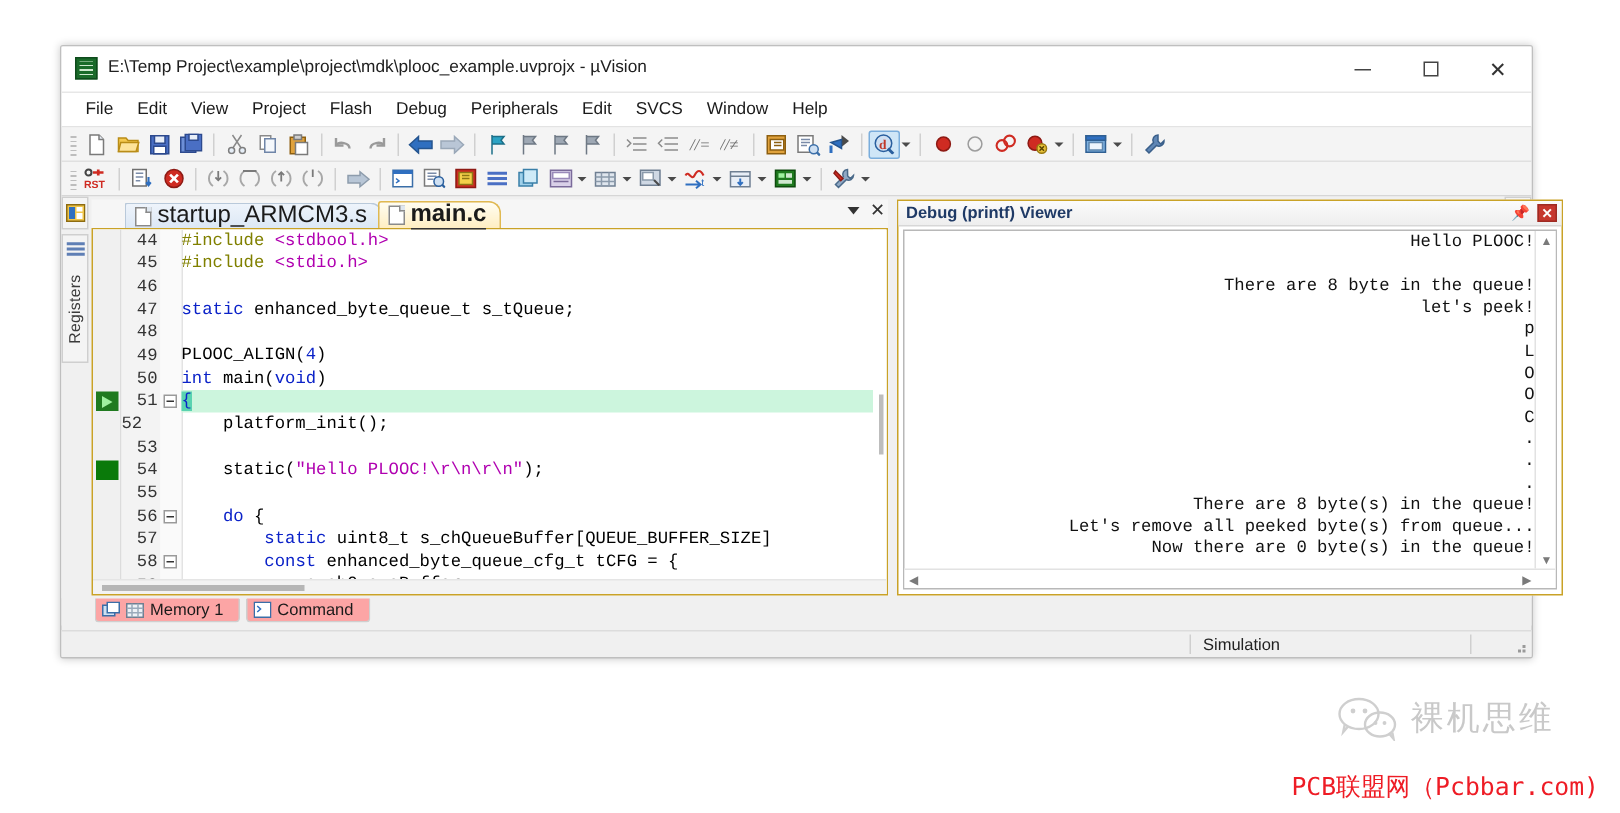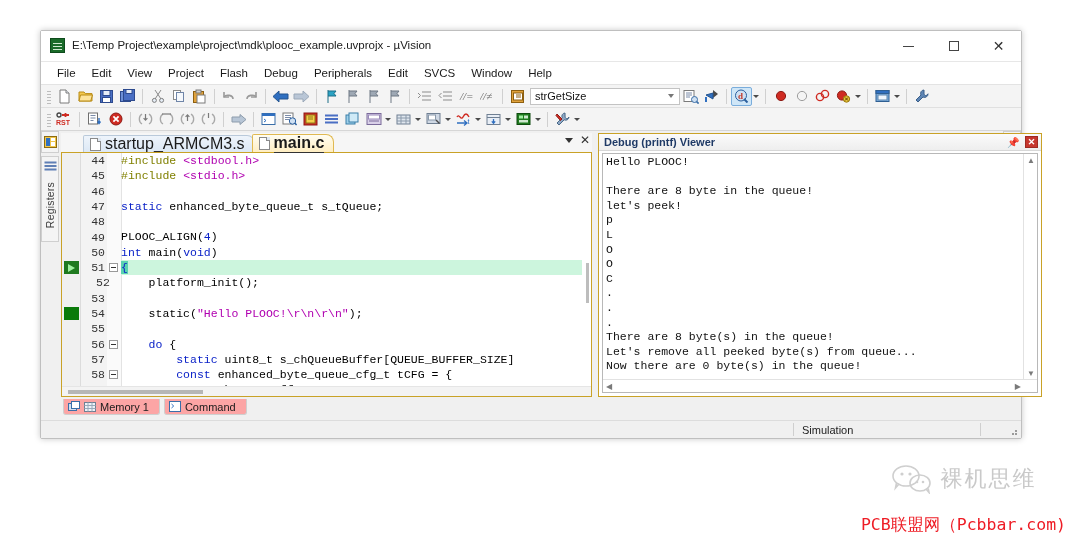--- a/index.html
+++ b/index.html
@@ -108,21 +108,21 @@
   .dbg{position:absolute;left:557px;top:2px;width:444px;height:264px;
        border:1px solid #c9a227;box-sizing:border-box;background:#fff;}
   .dbg-title{height:16px;background:linear-gradient(180deg,#fbfbfb,#eeeeee);border-bottom:1px solid #d7d7d7;
              display:flex;align-items:center;padding-left:5px;font-size:11px;font-weight:bold;color:#1f3a66;}
   .dbg-title .sp{flex:1;}
   .pin{font-size:10px;color:#444;margin-right:5px;transform:rotate(0deg);}
   .closebtn{width:13px;height:12px;background:#c6372e;color:#fff;font-size:9px;display:flex;
             align-items:center;justify-content:center;margin-right:3px;border:1px solid #9e2b23;box-sizing:border-box;}
   .dbg-body{position:absolute;left:3px;top:19px;right:3px;bottom:3px;border:1px solid #b8b8b8;background:#fff;}
   .dbg-text{position:absolute;left:3px;top:1px;right:14px;bottom:12px;overflow:hidden;
-            font-family:"Liberation Mono",monospace;font-size:11.5px;line-height:14.6px;color:#111;white-space:pre;}
+            font-family:"Liberation Mono",monospace;font-size:11.5px;line-height:14.6px;color:#111;white-space:pre;text-align:right;}
   .dbg-vbar{position:absolute;right:0;top:0;width:13px;bottom:12px;background:#fff;border-left:1px solid #e2e2e2;}
   .dbg-hbar{position:absolute;left:0;right:0;bottom:0;height:12px;background:#fff;border-top:1px solid #e2e2e2;}
   .arw{font-size:8px;color:#7a7a7a;position:absolute;}
 
   
   .botdock{position:relative;height:18px;background:#f0f0f0;padding-left:22px;display:flex;align-items:flex-start;}
   .btab{height:16px;display:flex;align-items:center;padding:0 10px 0 4px;font-size:11px;color:#1a1a1a;
         background:#fca5a5;border:1px solid #cfcfcf;border-top:none;border-radius:0 0 3px 3px;margin-right:4px;box-sizing:border-box;}
   .btab .bi{margin-right:4px;display:flex;}
 
@@ -306,26 +306,20 @@
       <div class="sep"></div>
 
       <div class="tb">
         <svg width="16" height="15" viewBox="0 0 16 15">
             <rect x="1.5" y="1.5" width="12" height="12" fill="#e0a23c" stroke="#8d5f10"></rect>
             <rect x="3.5" y="4" width="9" height="7" fill="#fff" stroke="#8d5f10"></rect>
             <path d="M6 6h5M6 8h5" stroke="#8d5f10"></path>
           </svg>
         </div>
 
-      <div class="combo">
-        <span class="cbtxt">strGetSize</span>
-        <span class="cbar">
-            <i class="cv"></i>
-          </span>
-      </div>
 
       <div class="tb">
         <svg width="16" height="15" viewBox="0 0 16 15">
             <rect x="1" y="1.5" width="10" height="11" fill="#fff" stroke="#7a7a7a"></rect>
             <path d="M3 4h6M3 6h6M3 8h4" stroke="#7a8ba8"></path>
             <circle cx="11.5" cy="10.5" r="3" fill="#cfe0f2" stroke="#3a6ea8"></circle>
             <path d="M13.6 12.6l2 2" stroke="#3a6ea8" stroke-width="1.6"></path>
           </svg>
         </div>
       <div class="tb">
@@ -633,21 +627,21 @@
               </div>
             <div id="gutter-nums">
                 <div class="lnum" style="top: 0px; right: auto; left: 19px; width: 24px; text-align: right;">44</div>
                 <div class="lnum" style="top: 15.3px; right: auto; left: 19px; width: 24px; text-align: right;">45</div>
                 <div class="lnum" style="top: 30.6px; right: auto; left: 19px; width: 24px; text-align: right;">46</div>
                 <div class="lnum" style="top: 45.9px; right: auto; left: 19px; width: 24px; text-align: right;">47</div>
                 <div class="lnum" style="top: 61.2px; right: auto; left: 19px; width: 24px; text-align: right;">48</div>
                 <div class="lnum" style="top: 76.5px; right: auto; left: 19px; width: 24px; text-align: right;">49</div>
                 <div class="lnum" style="top: 91.8px; right: auto; left: 19px; width: 24px; text-align: right;">50</div>
                 <div class="lnum" style="top: 107.1px; right: auto; left: 19px; width: 24px; text-align: right;">51</div>
-                <div class="lnum" style="top: 122.4px; right: auto; left: 29px; width: 24px; text-align: center;">52</div>
+                <div class="lnum" style="top: 122.4px; right: auto; left: 19px; width: 24px; text-align: left;">52</div>
                 <div class="lnum" style="top: 137.7px; right: auto; left: 19px; width: 24px; text-align: right;">53</div>
                 <div class="lnum" style="top: 153px; right: auto; left: 19px; width: 24px; text-align: right;">54</div>
                 <div class="lnum" style="top: 168.3px; right: auto; left: 19px; width: 24px; text-align: right;">55</div>
                 <div class="lnum" style="top: 183.6px; right: auto; left: 19px; width: 24px; text-align: right;">56</div>
                 <div class="lnum" style="top: 198.9px; right: auto; left: 19px; width: 24px; text-align: right;">57</div>
                 <div class="lnum" style="top: 214.2px; right: auto; left: 19px; width: 24px; text-align: right;">58</div>
                 <div class="lnum" style="top: 229.5px; right: auto; left: 19px; width: 24px; text-align: right;">59</div>
               </div>
             <div id="gutter-marks">
                 <div class="bp-arrow" style="top: 108.1px;"></div>

